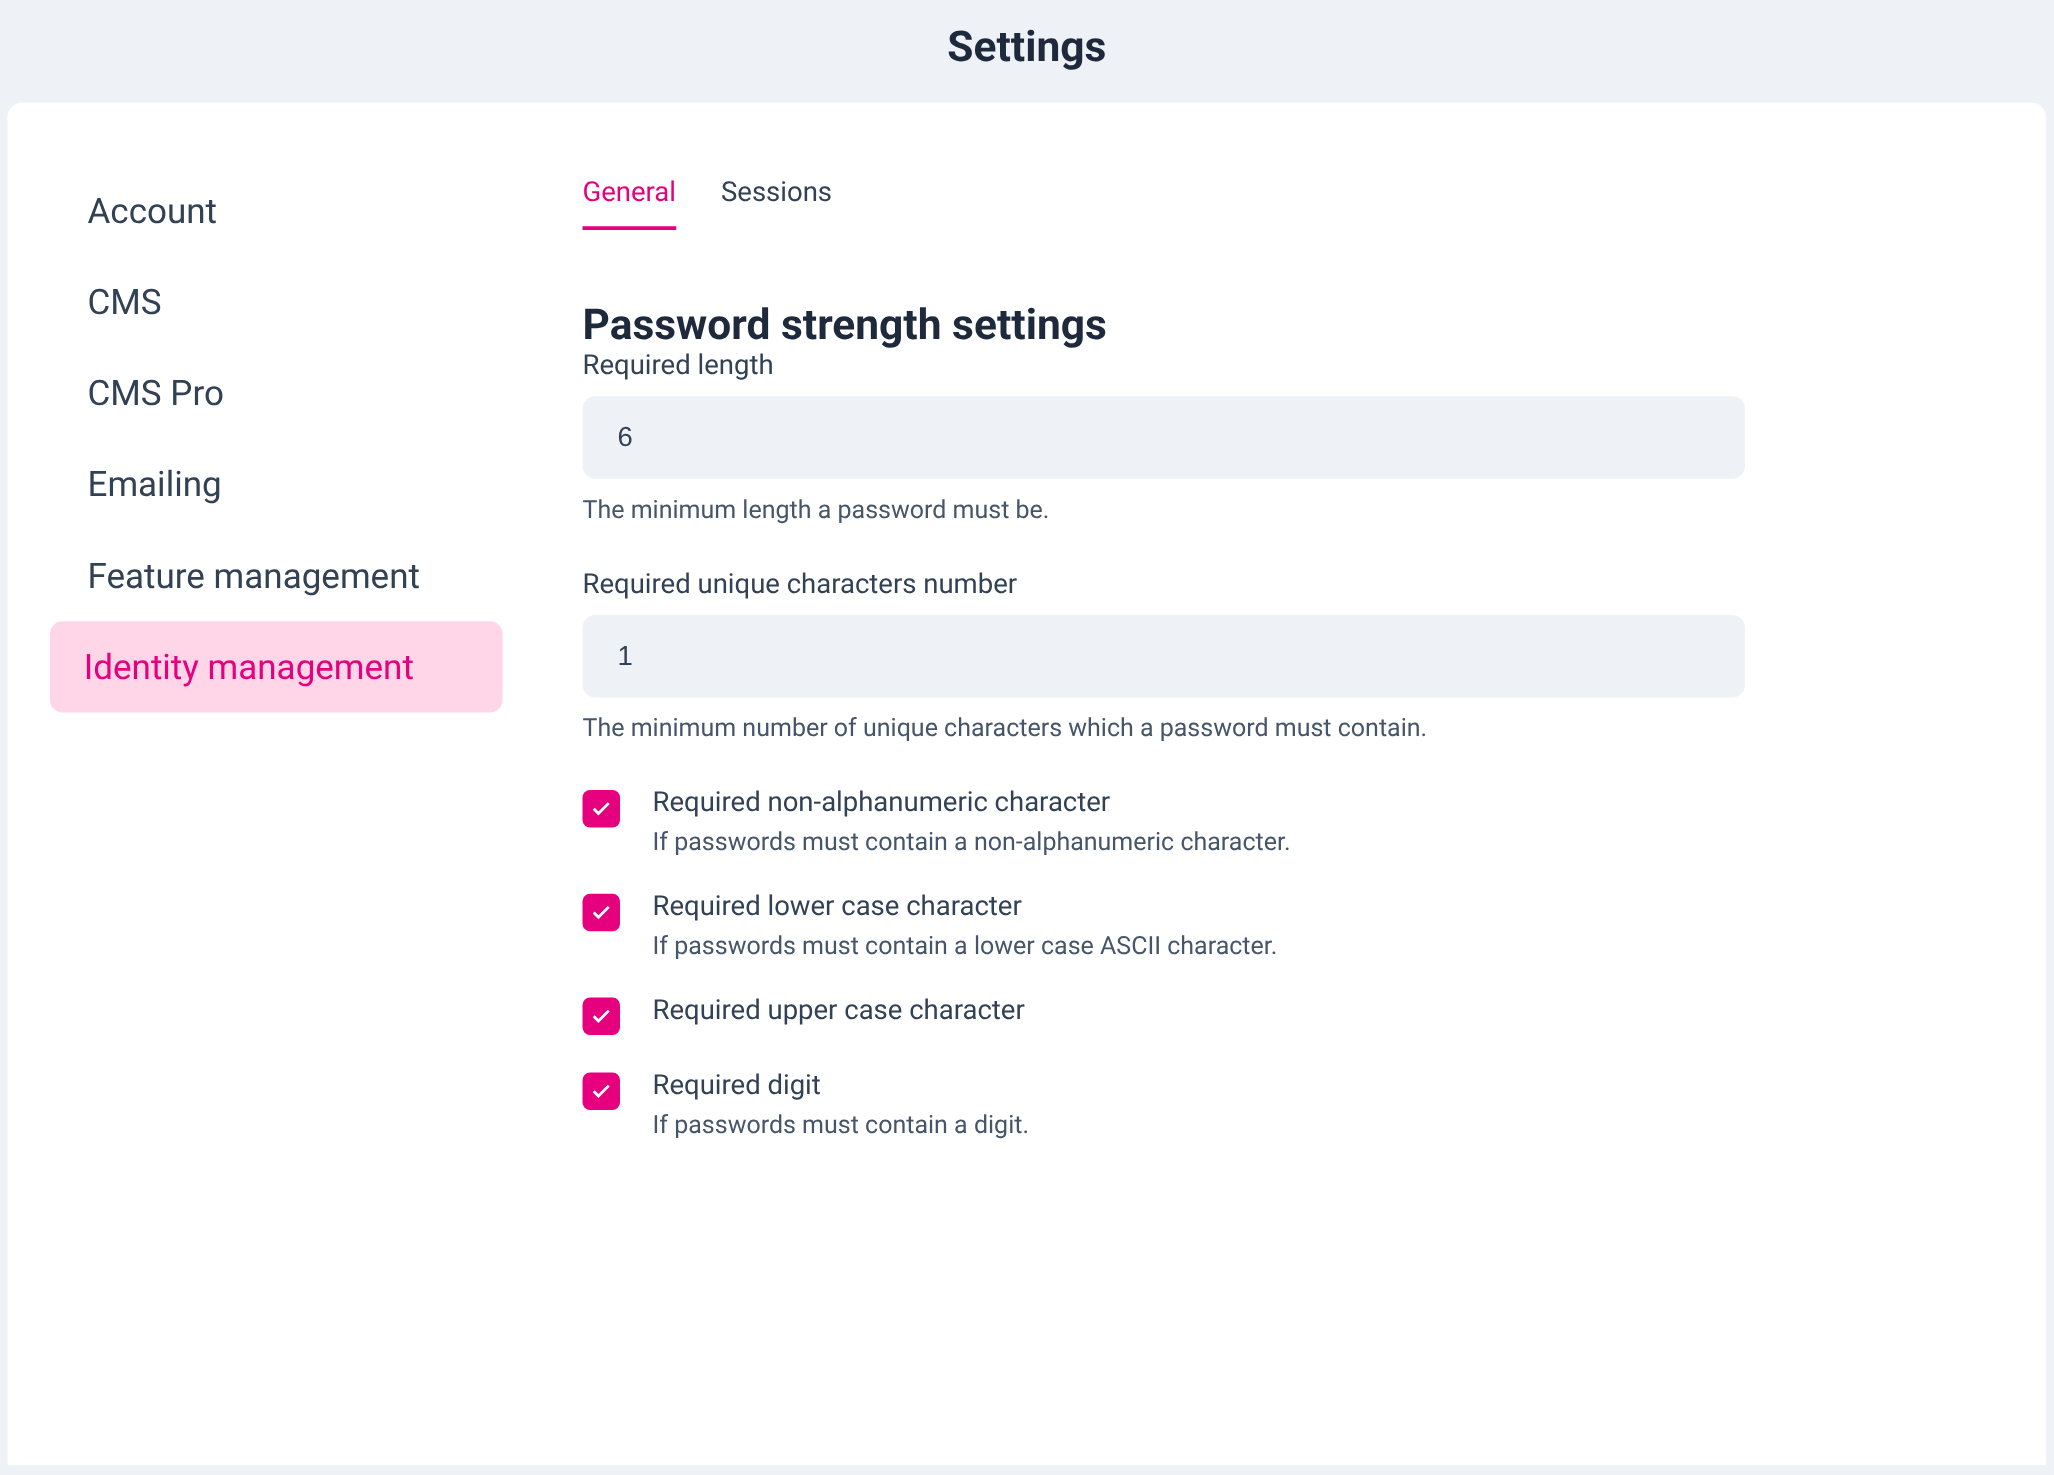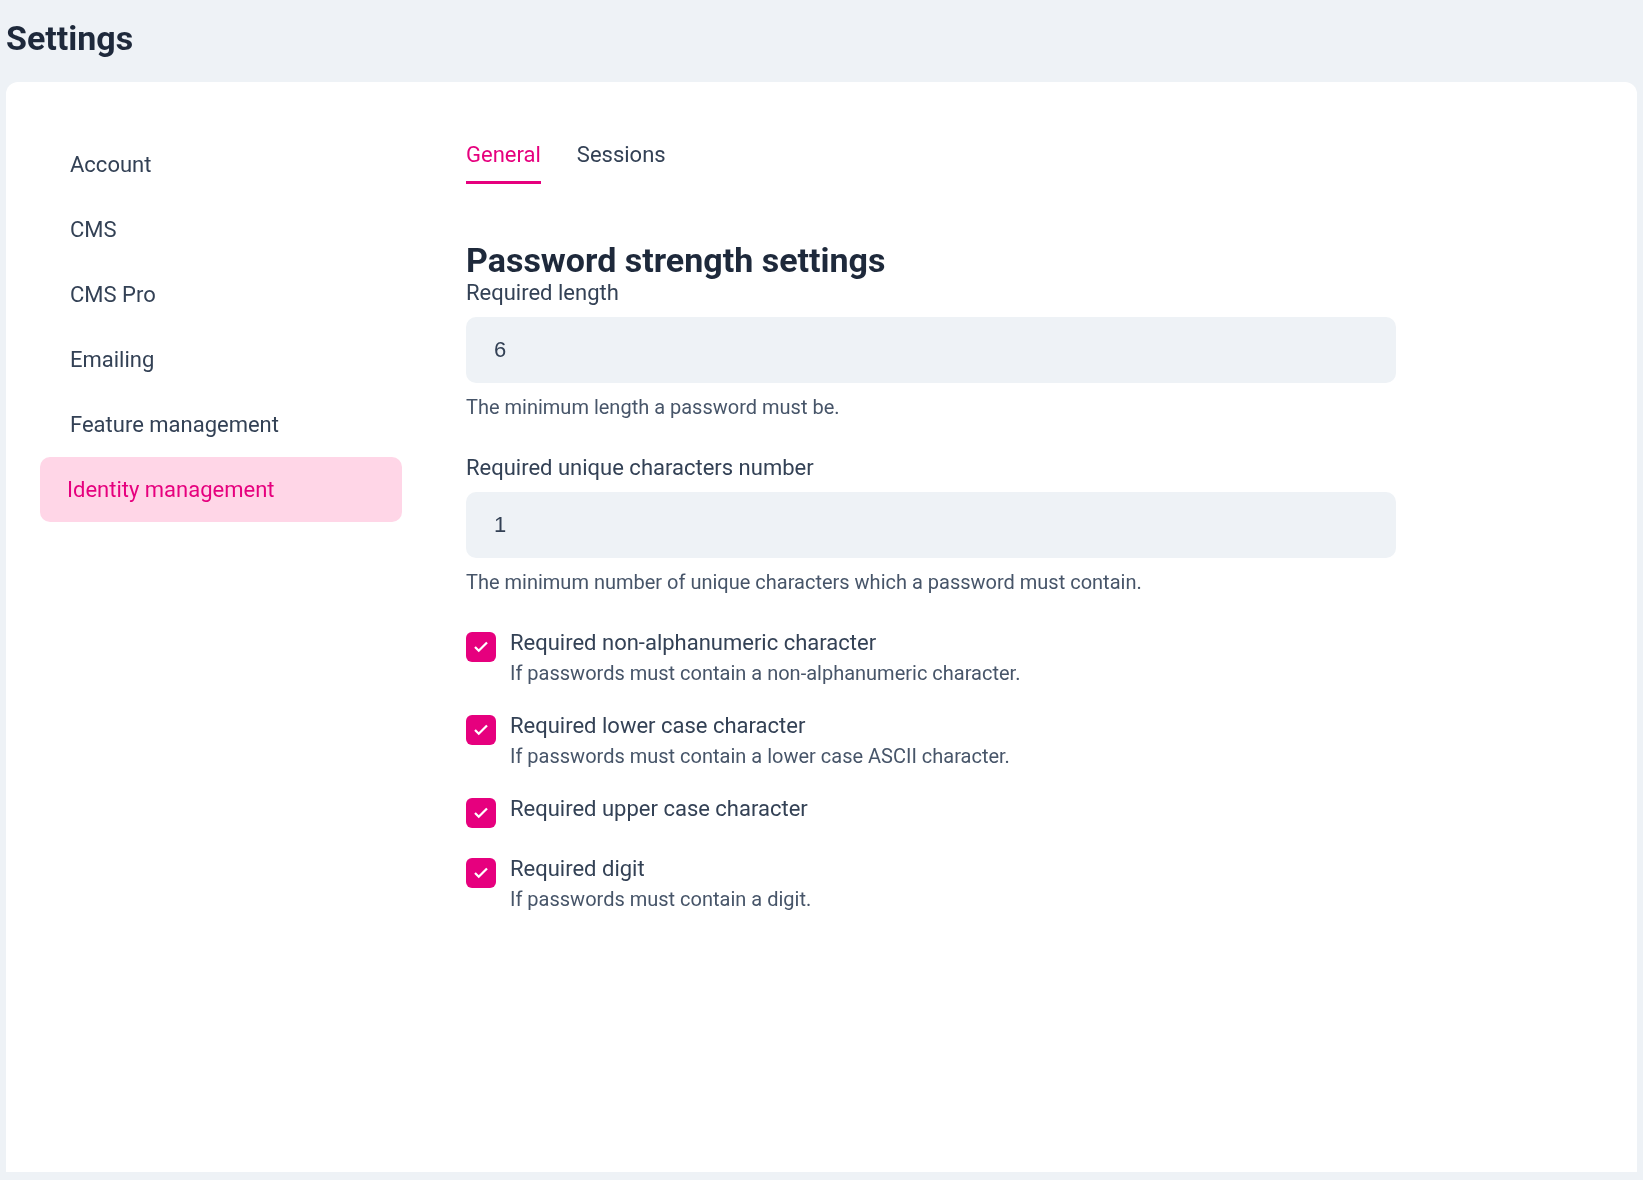--- a/index.html
+++ b/index.html
@@ -11,37 +11,38 @@
       height: 1180px;
       overflow: hidden;
     }
     .page-header {
       padding: 18px 6px 24px 6px;
     }
     .page-title {
       font-size: 34px;
       font-weight: 700;
       color: #1e293b;
+      text-align: center;
     }
     .panel {
       background: #ffffff;
       border-radius: 12px 12px 0 0;
       margin: 0 6px;
       display: flex;
       min-height: 1090px;
       padding-top: 30px;
     }
     .sidebar {
       width: 430px;
       padding: 20px 34px 20px 34px;
     }
     .sidebar-item {
       display: block;
       padding: 20px 30px;
-      font-size: 22px;
+      font-size: 28px;
       color: #334155;
       border-radius: 10px;
       cursor: pointer;
     }
     .sidebar-item.active {
       background: #ffd6e7;
       color: #e6007e;
       padding-left: 27px;
     }
     .content {
@@ -90,21 +91,21 @@
       outline: none;
     }
     .field-help {
       font-size: 20px;
       color: #475569;
       margin-top: 12px;
     }
     .checkbox-group {
       display: flex;
       align-items: flex-start;
-      gap: 14px;
+      gap: 26px;
       margin-bottom: 28px;
     }
     .checkbox {
       width: 30px;
       height: 30px;
       background: #e6007e;
       border-radius: 6px;
       display: flex;
       align-items: center;
       justify-content: center;

